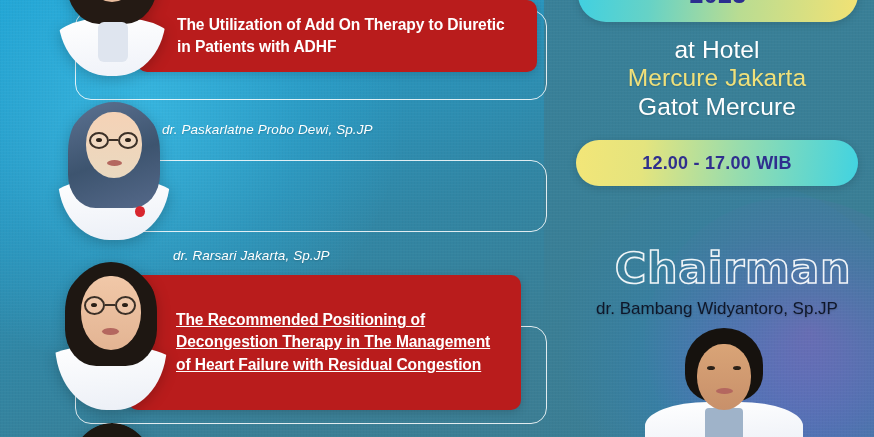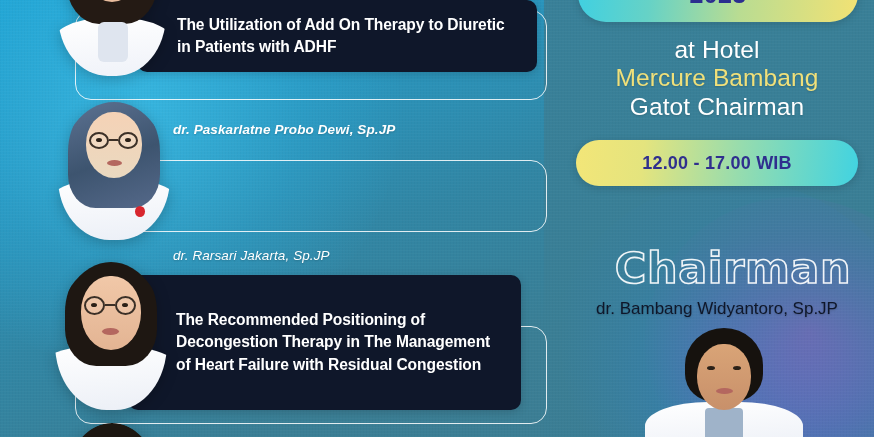--- a/index.html
+++ b/index.html
@@ -69,21 +69,21 @@
     font-style:italic;
     font-size:13.5px;
     font-weight:400;
     letter-spacing:.1px;
     white-space:nowrap;
     text-shadow:0 1px 2px rgba(0,0,0,.18);
   }
 
   .card{
     position:absolute;
-    background:#0f172a;
+    background:#b91c1c;
     border-radius:10px;
     display:flex; align-items:center;
     box-shadow:0 2px 10px rgba(0,0,0,.16);
   }
   .card-title{
     color:#fff;
     font-weight:bold;
     font-size:15.6px;
     line-height:1.42;
     letter-spacing:-.1px;
@@ -203,21 +203,21 @@
 
         <div class="ph-shirt" style="left:40px; top:82px; width:30px; height:40px;
              background:#dfe5ef; border-radius:6px;"></div>
       </div>
     </div>
 
     <div class="row" style="top:120px;height:118px;">
 
       <div class="frame" style="left:75px; top:40px; width:472px; height:72px;"></div>
 
-      <div class="speaker-name" style="left:173px; top:2px;font-weight:bold;">dr. Paskarlatne Probo Dewi, Sp.JP</div>
+      <div class="speaker-name" style="left:162px; top:2px;">dr. Paskarlatne Probo Dewi, Sp.JP</div>
 
 
       <div class="photo" style="left:58px; top:-18px; width:112px; height:138px;">
         <div class="ph-coat" style="left:-12px; top:76px; width:136px; height:66px;
              background:linear-gradient(175deg,#ffffff 0%,#eaeef6 100%);
              border-radius:44% 44% 28% 28%;"></div>
         <div class="ph-hair" style="left:10px; top:-6px; width:92px; height:112px;
              background:linear-gradient(160deg,#5f7494 0%,#3d546f 55%,#55698a 100%);
              border-radius:50% 50% 30% 30%;"></div>
         <div class="ph-face" style="left:28px; top:10px; width:56px; height:66px;
@@ -232,21 +232,21 @@
       </div>
     </div>
 
     <div class="row" style="top:240px;height:180px;">
 
       <div class="frame" style="left:75px; top:86px; width:472px; height:98px;"></div>
 
       <div class="speaker-name" style="left:173px; top:8px;">dr. Rarsari Jakarta, Sp.JP</div>
 
       <div class="card" style="left:128px; top:35px; width:393px; height:135px;">
-        <div class="card-title" style="padding-left:48px; padding-right:21px;">The Recommended Positioning of Decongestion Therapy in The Management of Heart Failure with Residual Congestion</div>
+        <div class="card-title" style="padding-left:48px; padding-right:21px;text-decoration:underline;">The Recommended Positioning of Decongestion Therapy in The Management of Heart Failure with Residual Congestion</div>
       </div>
 
       <div class="photo" style="left:55px; top:22px; width:112px; height:148px;">
         <div class="ph-coat" style="left:-24px; top:84px; width:154px; height:72px;
              background:linear-gradient(175deg,#ffffff 0%,#e9edf5 100%);
              border-radius:42% 42% 26% 26%;"></div>
         <div class="ph-hair" style="left:10px; top:-4px; width:92px; height:108px;
              background:#1e1712; border-radius:50% 50% 34% 34%;"></div>
         <div class="ph-face" style="left:26px; top:14px; width:60px; height:74px;
              background:linear-gradient(180deg,#f1c8a8 0%,#e3b493 100%);"></div>
@@ -269,22 +269,22 @@
   </div>
 
   <div class="right-col">
 
     <div class="date-pill">
       <span class="date-pill-text">2023</span>
     </div>
 
     <div class="venue">
       <span class="venue-line">at Hotel</span>
-      <span class="venue-line highlight">Mercure Bambang</span>
-      <span class="venue-line">Gatot Chairman</span>
+      <span class="venue-line highlight">Mercure Jakarta</span>
+      <span class="venue-line">Gatot Mercure</span>
     </div>
 
     <div class="time-pill">
       <span class="time-pill-text">12.00 - 17.00 WIB</span>
     </div>
 
     <div class="chairman-title">Chairman</div>
 
     <div class="chairman-name">dr. Bambang Widyantoro, Sp.JP</div>
 

